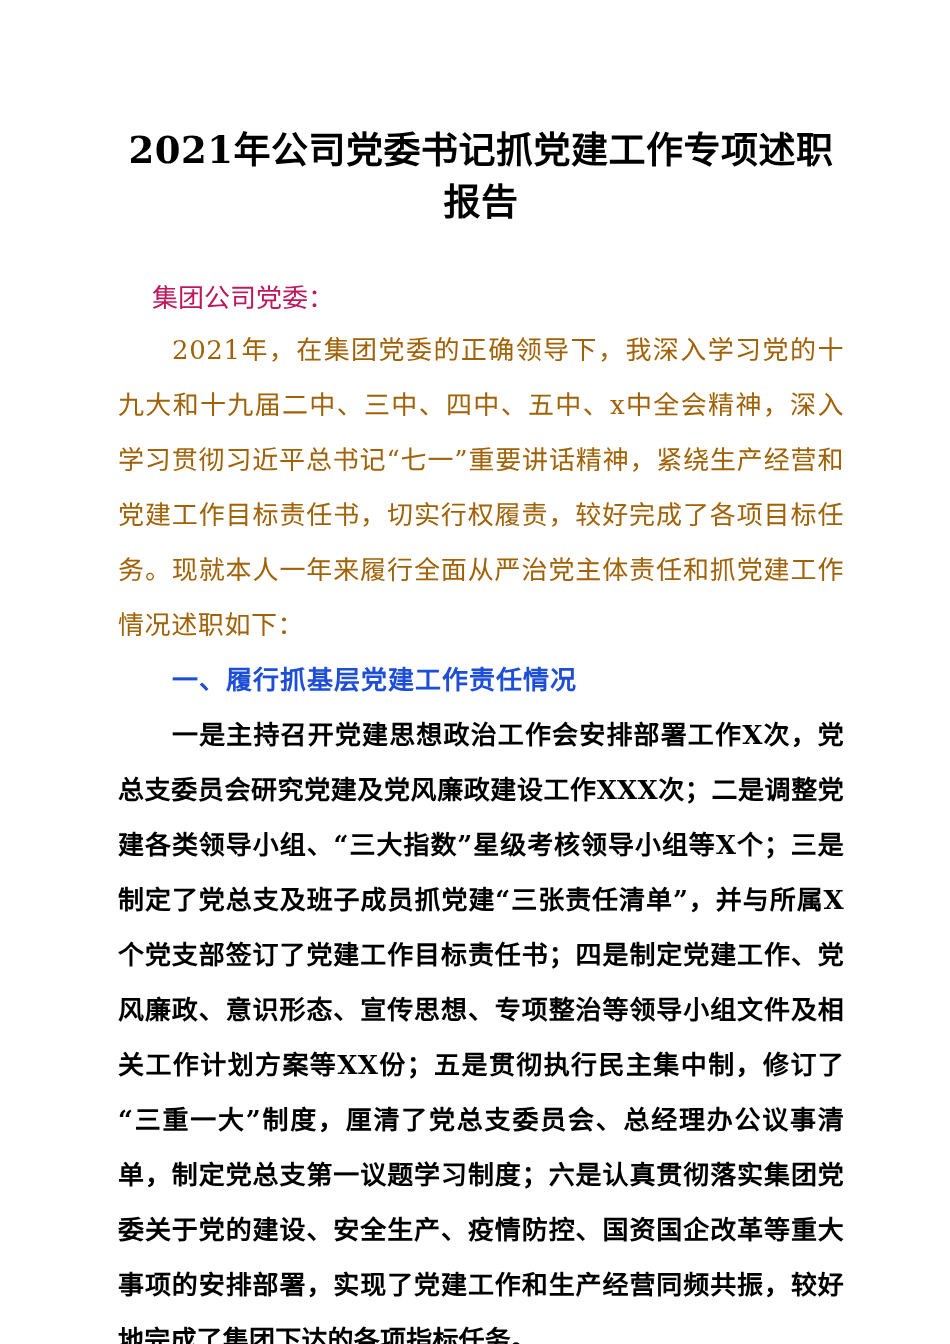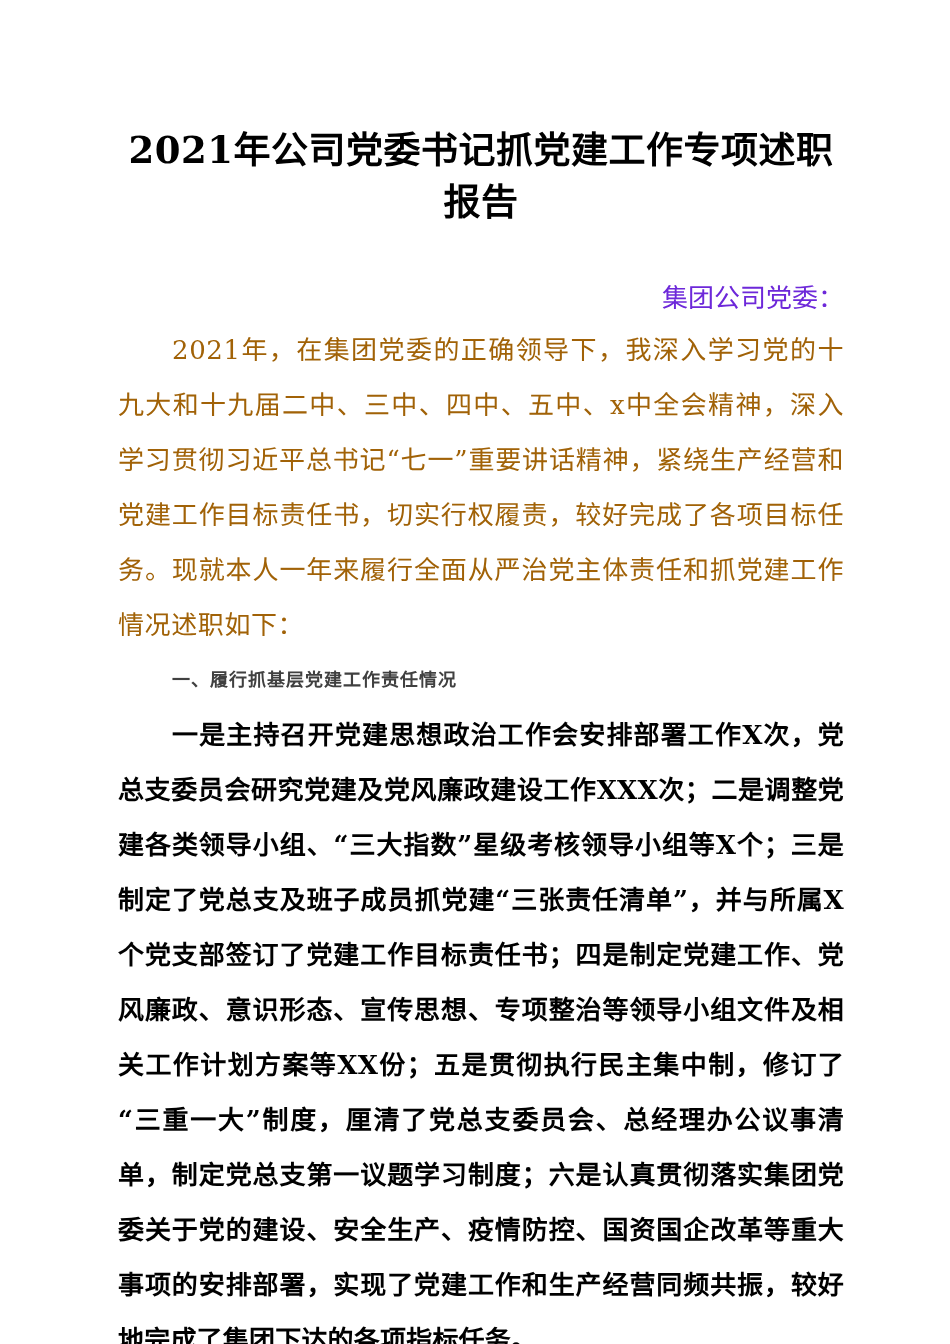--- a/index.html
+++ b/index.html
@@ -39,26 +39,25 @@
     padding-top: 124px;
     letter-spacing: 0.5px;
     -webkit-font-smoothing: none;
   }
 
   
   .salutation {
     font-family: "DejaVu Serif", "Liberation Serif", serif;
     font-size: 26px;
     line-height: 48px;
-    color: #6d28d9;
+    color: #be185d;
     margin: 0;
     padding-top: 46px;
     padding-left: 34px;
     white-space: nowrap;
-    text-align: right;
   }
 
   
   .para {
     font-family: "DejaVu Serif", "Liberation Serif", serif;
     font-size: 26px;
     line-height: 55px;
     color: #a16207;
     margin: 0;
     text-align: justify;
@@ -76,23 +75,23 @@
   .para.inked {
     color: #000000;
     font-weight: bold;
     letter-spacing: 0.2px;
   }
 
   
   .section-heading {
     font-family: Liberation Serif, serif;
     font-weight: bold;
-    font-size: 18px;
+    font-size: 26px;
     line-height: 55px;
-    color: #404040;
+    color: #1d4ed8;
     margin: 0;
     text-indent: 54px;
     letter-spacing: 1px;
     white-space: nowrap;
   }
 </style>
 </head>
 <body>
 
 <div class="page">

